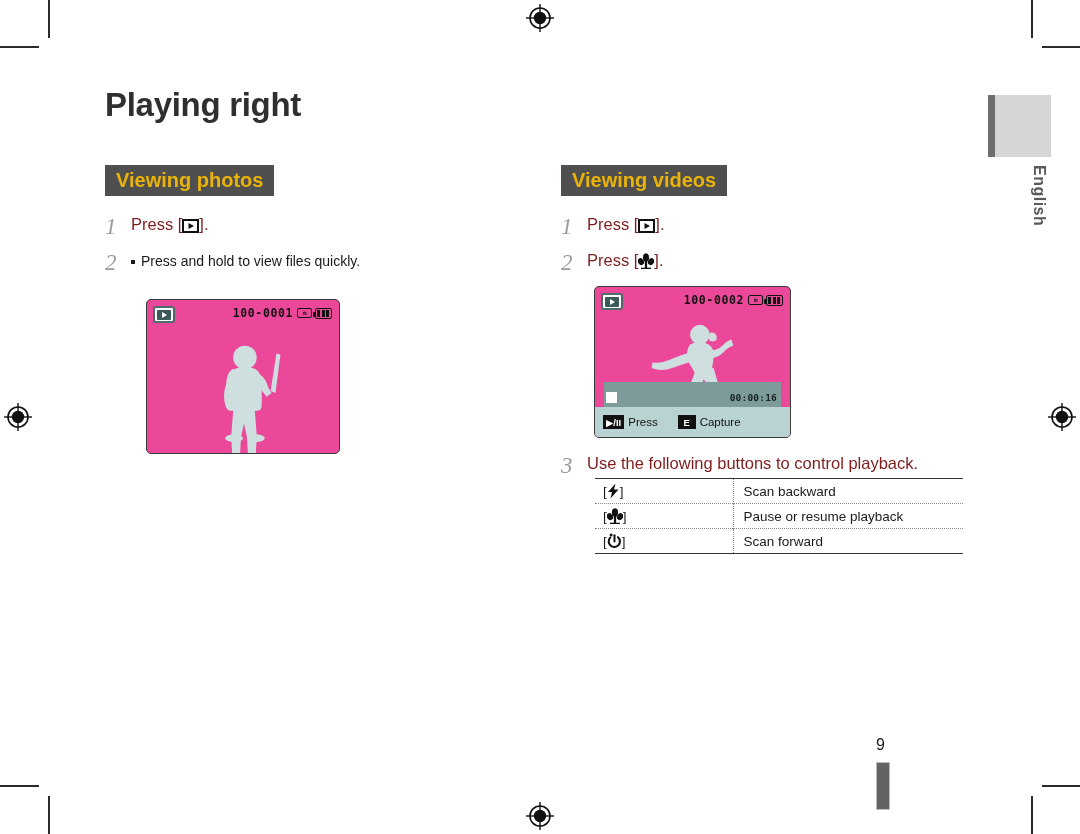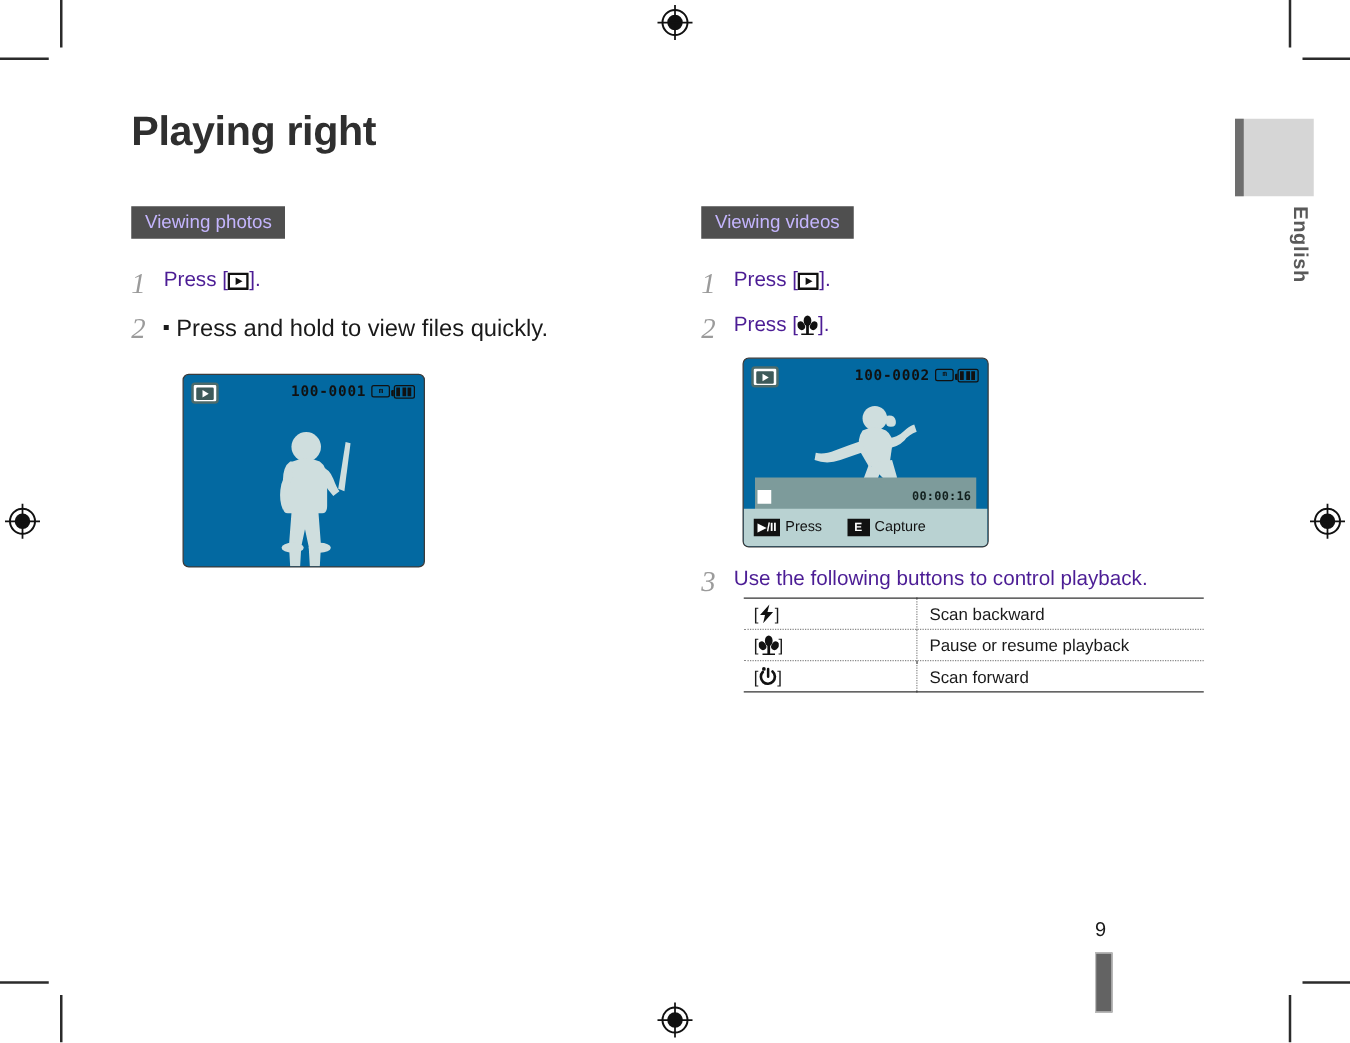--- a/index.html
+++ b/index.html
@@ -16,54 +16,54 @@
   .cm-h{height:2px;}
   .regmark{position:absolute;width:30px;height:30px;}
 
   
   .page-title{
     position:absolute;left:105px;top:86px;
     font-size:33px;font-weight:bold;letter-spacing:-0.3px;
     color:#2f2f2f;
   }
   .sec-badge{
-    position:absolute;background:#4f4f4f;color:#c4b5fd;
-    font-size:15px;font-weight:normal;
+    position:absolute;background:#4f4f4f;color:#eab308;
+    font-size:20px;font-weight:bold;
     padding:5px 11px 6px 11px;line-height:1;
     white-space:nowrap;
   }
   #badge-photos{left:105px;top:165px;}
   #badge-videos{left:561px;top:165px;}
 
   
   .step{position:absolute;display:flex;align-items:flex-start;}
   .step-num{
     font-size:23px;color:#9b9b9b;font-style:italic;
     font-family:"Liberation Serif","DejaVu Serif",serif;
     width:26px;flex:0 0 26px;line-height:1;
     padding-top:1px;
   }
-  .step-body{font-size:16.5px;line-height:1.25;color:#4c1d95;text-align:right;}
+  .step-body{font-size:16.5px;line-height:1.25;color:#7f1d1d;text-align:right;}
   .sub-bullet{
-    font-size:19px;color:#1a1a1a;margin-top:3px;
+    font-size:14px;color:#1a1a1a;margin-top:3px;
     display:flex;align-items:flex-start;
   }
   .sub-bullet .dot{
     display:inline-block;width:4px;height:4px;background:#1a1a1a;
     margin:7px 6px 0 0;flex:0 0 4px;
   }
 
   
   .key{display:inline-flex;align-items:center;vertical-align:-3px;}
   .glyph{display:inline-block;line-height:0;}
   .glyph svg{display:block;}
 
   
   .lcd{
-    position:absolute;background:#0369a1;border:1.5px solid #3b3b3b;
+    position:absolute;background:#ec4899;border:1.5px solid #3b3b3b;
     border-radius:5px;box-sizing:border-box;overflow:hidden;
   }
   #lcd-photo{left:146px;top:299px;width:194px;height:155px;}
   #lcd-video{left:594px;top:286px;width:197px;height:152px;}
   .lcd-top{
     position:absolute;left:0;right:0;top:0;height:26px;
     display:flex;align-items:center;justify-content:flex-end;
     padding:0 7px 0 0;box-sizing:border-box;
   }
   .play-badge{

